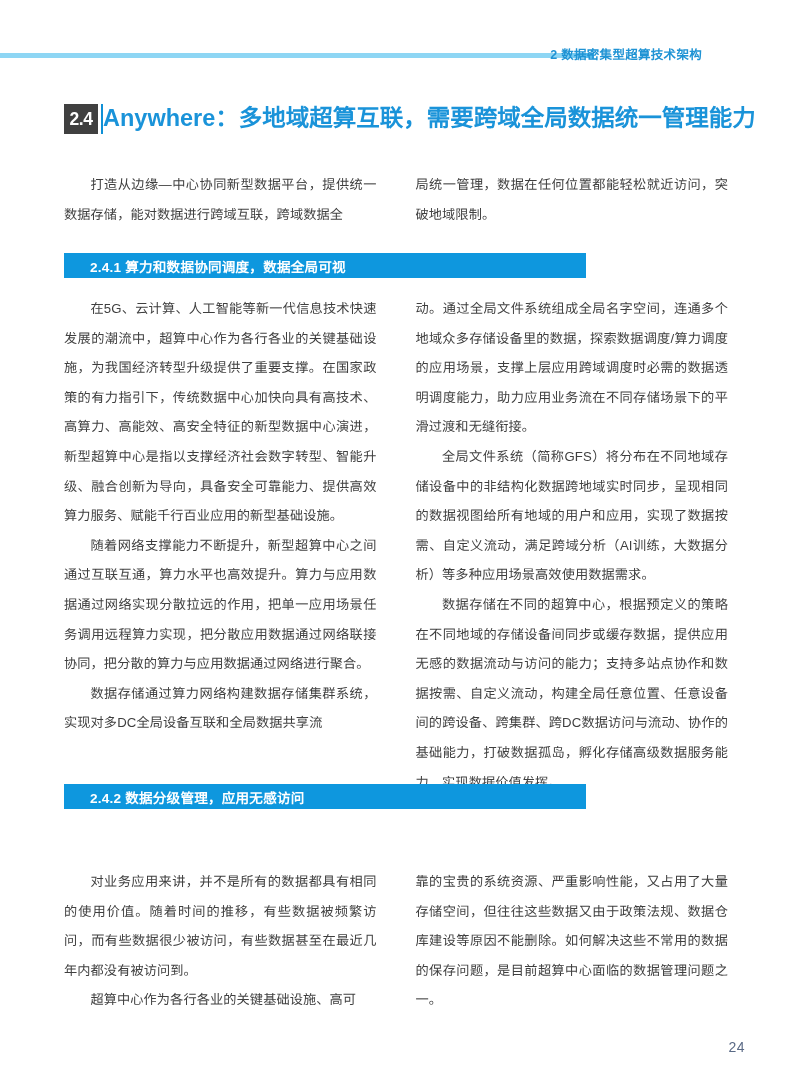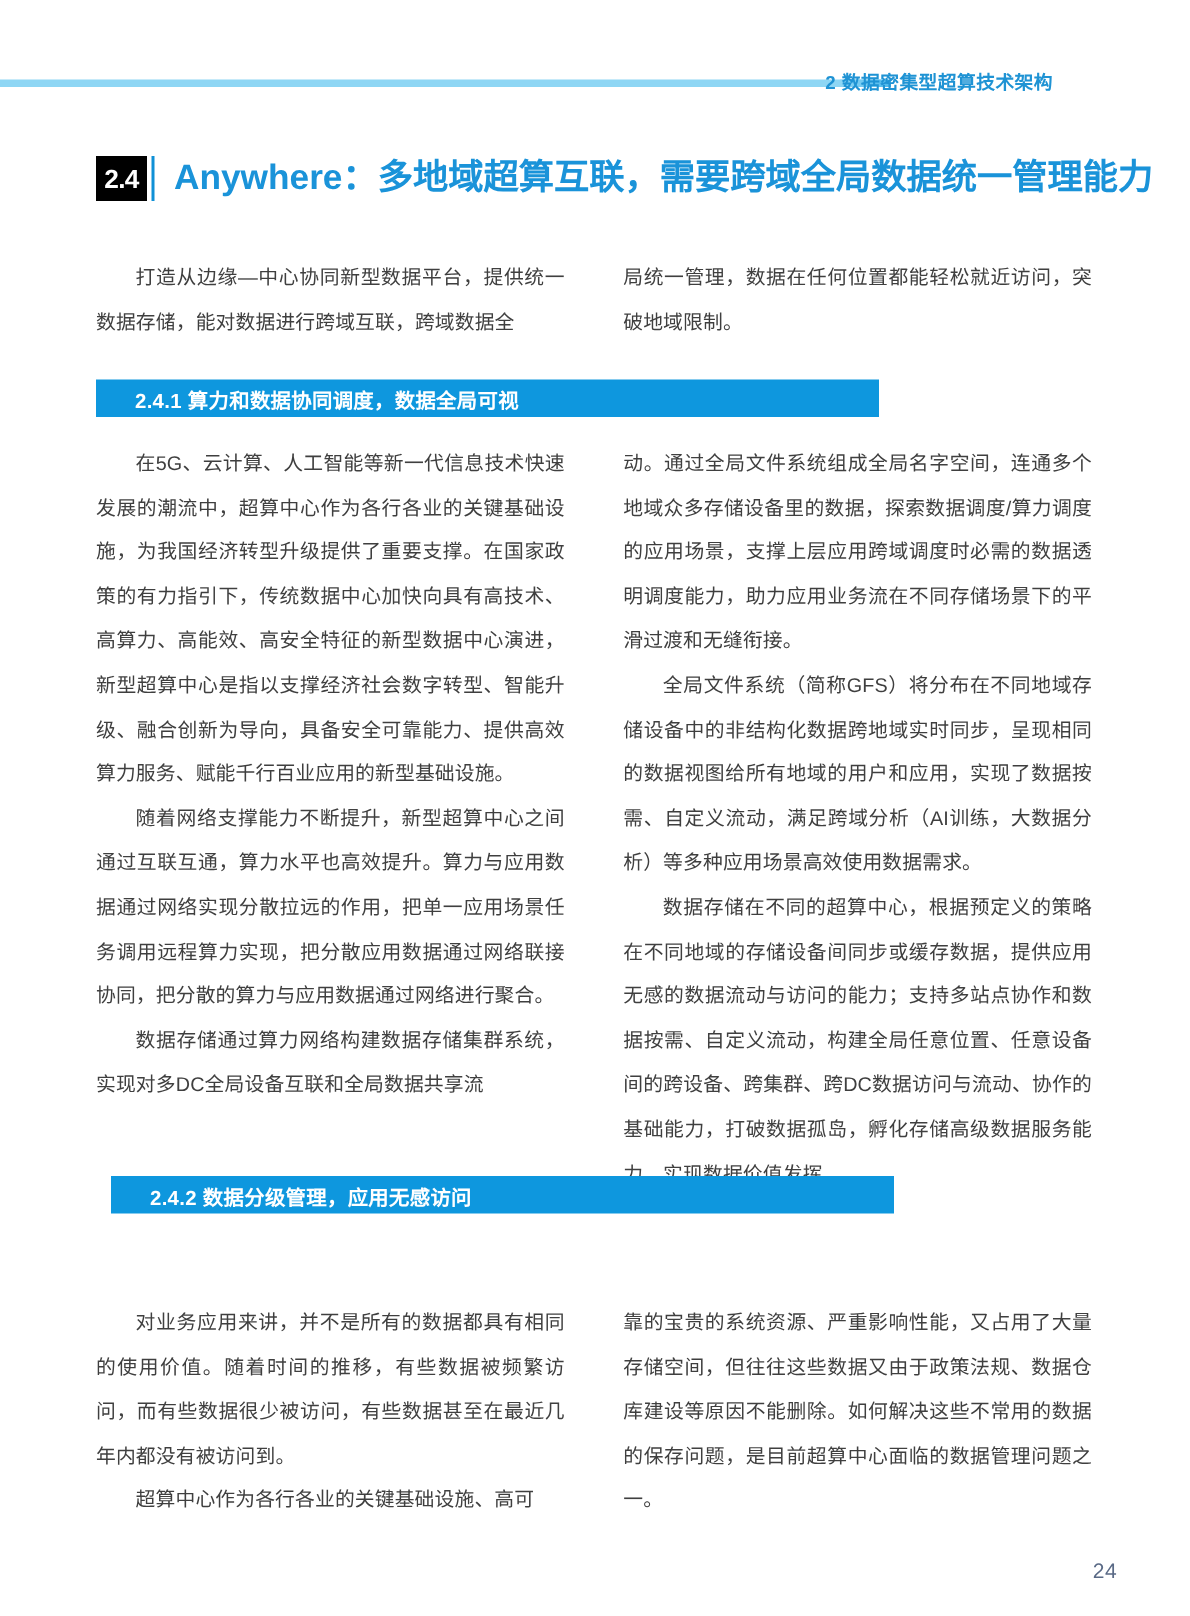--- a/index.html
+++ b/index.html
@@ -64,39 +64,38 @@
     position: absolute;
     left: 64px;
     top: 100px;
     display: flex;
     align-items: center;
     height: 38px;
   }
   .title-badge {
     width: 34px;
     height: 30px;
-    background: #000000;
+    background: #404040;
     color: #ffffff;
     font-size: 17.5px;
     font-weight: bold;
     display: flex;
     align-items: center;
     justify-content: center;
     letter-spacing: -0.5px;
     flex: 0 0 auto;
   }
   .title-sep {
     width: 2px;
     height: 30px;
     background: #0f90d6;
     margin-left: 3px;
     flex: 0 0 auto;
   }
   .title-text {
-    margin-left: 13px;
     font-size: 23.5px;
     font-weight: bold;
     color: #1a93d9;
     white-space: nowrap;
     line-height: 1;
   }
 
   
   .columns {
     position: absolute;
@@ -187,21 +186,21 @@
       <p class="body">随着网络支撑能力不断提升，新型超算中心之间通过互联互通，算力水平也高效提升。算力与应用数据通过网络实现分散拉远的作用，把单一应用场景任务调用远程算力实现，把分散应用数据通过网络联接协同，把分散的算力与应用数据通过网络进行聚合。</p>
       <p class="body">数据存储通过算力网络构建数据存储集群系统，实现对多DC全局设备互联和全局数据共享流</p>
     </div>
     <div class="col">
       <p class="body cont">动。通过全局文件系统组成全局名字空间，连通多个地域众多存储设备里的数据，探索数据调度/算力调度的应用场景，支撑上层应用跨域调度时必需的数据透明调度能力，助力应用业务流在不同存储场景下的平滑过渡和无缝衔接。</p>
       <p class="body">全局文件系统（简称GFS）将分布在不同地域存储设备中的非结构化数据跨地域实时同步，呈现相同的数据视图给所有地域的用户和应用，实现了数据按需、自定义流动，满足跨域分析（AI训练，大数据分析）等多种应用场景高效使用数据需求。</p>
       <p class="body">数据存储在不同的超算中心，根据预定义的策略在不同地域的存储设备间同步或缓存数据，提供应用无感的数据流动与访问的能力；支持多站点协作和数据按需、自定义流动，构建全局任意位置、任意设备间的跨设备、跨集群、跨DC数据访问与流动、协作的基础能力，打破数据孤岛，孵化存储高级数据服务能力，实现数据价值发挥。</p>
     </div>
   </div>
 
-  <div class="section-bar" style="top:784px;margin-left:10px;">
+  <div class="section-bar" style="top:784px;">
     <span>2.4.2 数据分级管理，应用无感访问</span>
   </div>
 
   <div class="columns" style="top:826px;margin-top:41px;">
     <div class="col">
       <p class="body">对业务应用来讲，并不是所有的数据都具有相同的使用价值。随着时间的推移，有些数据被频繁访问，而有些数据很少被访问，有些数据甚至在最近几年内都没有被访问到。</p>
       <p class="body">超算中心作为各行各业的关键基础设施、高可</p>
     </div>
     <div class="col">
       <p class="body cont">靠的宝贵的系统资源、严重影响性能，又占用了大量存储空间，但往往这些数据又由于政策法规、数据仓库建设等原因不能删除。如何解决这些不常用的数据的保存问题，是目前超算中心面临的数据管理问题之一。</p>

